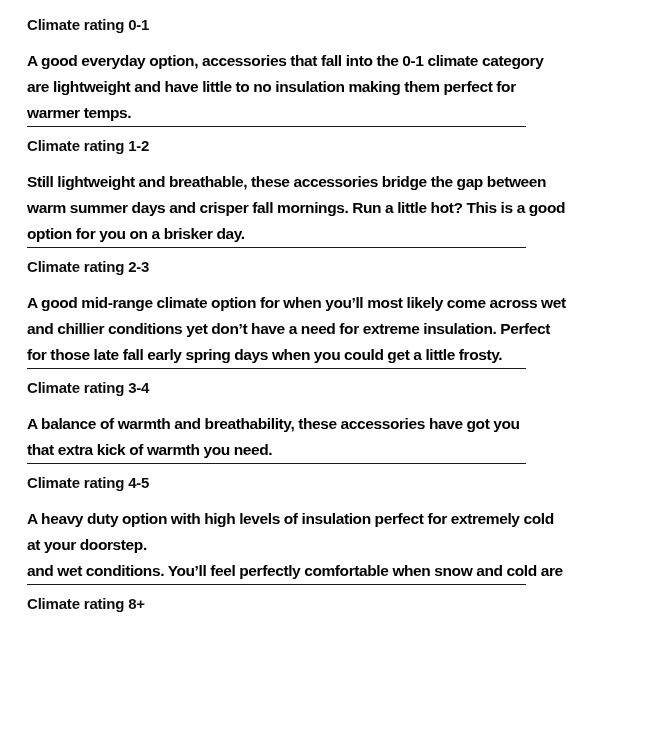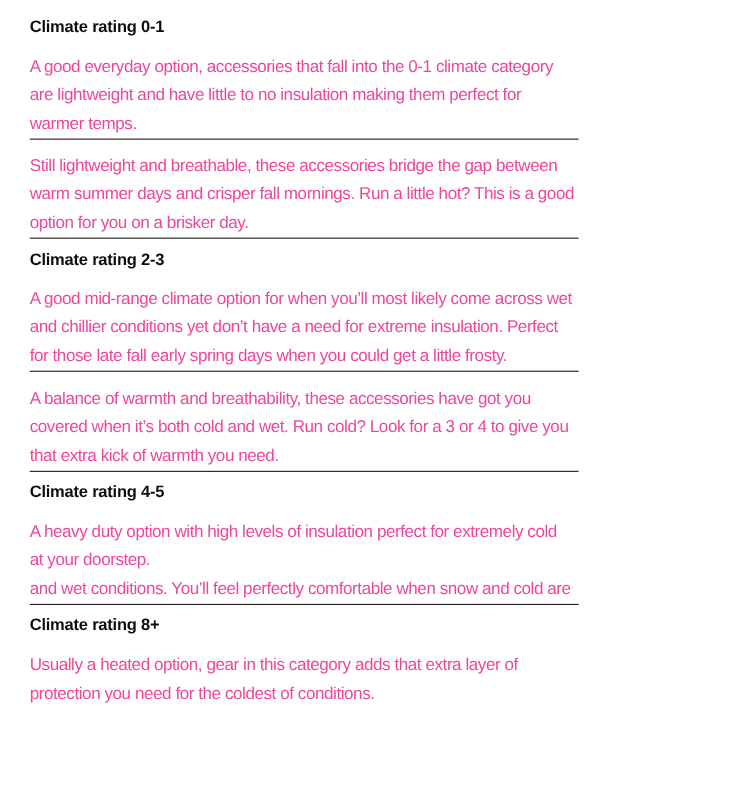--- a/index.html
+++ b/index.html
@@ -20,25 +20,25 @@
     font-size: 15px;
     font-weight: 700;
     line-height: 22px;
     letter-spacing: -0.2px;
     white-space: nowrap;
     color: #0d0d0d;
   }
   .para { margin-top: 11.5px; }
   .line {
     font-size: 15.5px;
-    font-weight: 400;
+    font-weight: 700;
     line-height: 26px;
     letter-spacing: -0.4px;
     white-space: nowrap;
-    color: #ec4899;
+    color: #000000;
   }
   .divider {
     border: 0;
     border-top: 1.6px solid #1a1a1a;
     margin: 0 0 8.5px 0;
     width: 100%;
   }
 </style>
 </head>
 <body>
@@ -49,58 +49,55 @@
     <h2 class="heading">Climate rating 0-1</h2>
     <div class="para">
       <div class="line">A good everyday option, accessories that fall into the 0-1 climate category</div>
       <div class="line">are lightweight and have little to no insulation making them perfect for</div>
       <div class="line">warmer temps.</div>
     </div>
     <hr class="divider">
   </section>
 
   <section class="section">
+    <h2 class="heading">Climate rating 1-2</h2>
     <div class="para">
       <div class="line">Still lightweight and breathable, these accessories bridge the gap between</div>
       <div class="line">warm summer days and crisper fall mornings. Run a little hot? This is a good</div>
       <div class="line">option for you on a brisker day.</div>
     </div>
     <hr class="divider">
   </section>
 
   <section class="section">
     <h2 class="heading">Climate rating 2-3</h2>
     <div class="para">
       <div class="line">A good mid-range climate option for when you’ll most likely come across wet</div>
       <div class="line">and chillier conditions yet don’t have a need for extreme insulation. Perfect</div>
       <div class="line">for those late fall early spring days when you could get a little frosty.</div>
     </div>
     <hr class="divider">
   </section>
 
   <section class="section">
+    <h2 class="heading">Climate rating 3-4</h2>
     <div class="para">
       <div class="line">A balance of warmth and breathability, these accessories have got you</div>
-      <div class="line">covered when it’s both cold and wet. Run cold? Look for a 3 or 4 to give you</div>
       <div class="line">that extra kick of warmth you need.</div>
     </div>
     <hr class="divider">
   </section>
 
   <section class="section">
     <h2 class="heading">Climate rating 4-5</h2>
     <div class="para">
       <div class="line">A heavy duty option with high levels of insulation perfect for extremely cold</div>
       <div class="line">at your doorstep.</div>
       <div class="line">and wet conditions. You’ll feel perfectly comfortable when snow and cold are</div>
     </div>
     <hr class="divider">
   </section>
 
   <section class="section">
     <h2 class="heading">Climate rating 8+</h2>
-    <div class="para">
-      <div class="line">Usually a heated option, gear in this category adds that extra layer of</div>
-      <div class="line">protection you need for the coldest of conditions.</div>
-    </div>
   </section>
 
 </div>
 
 </body></html>

